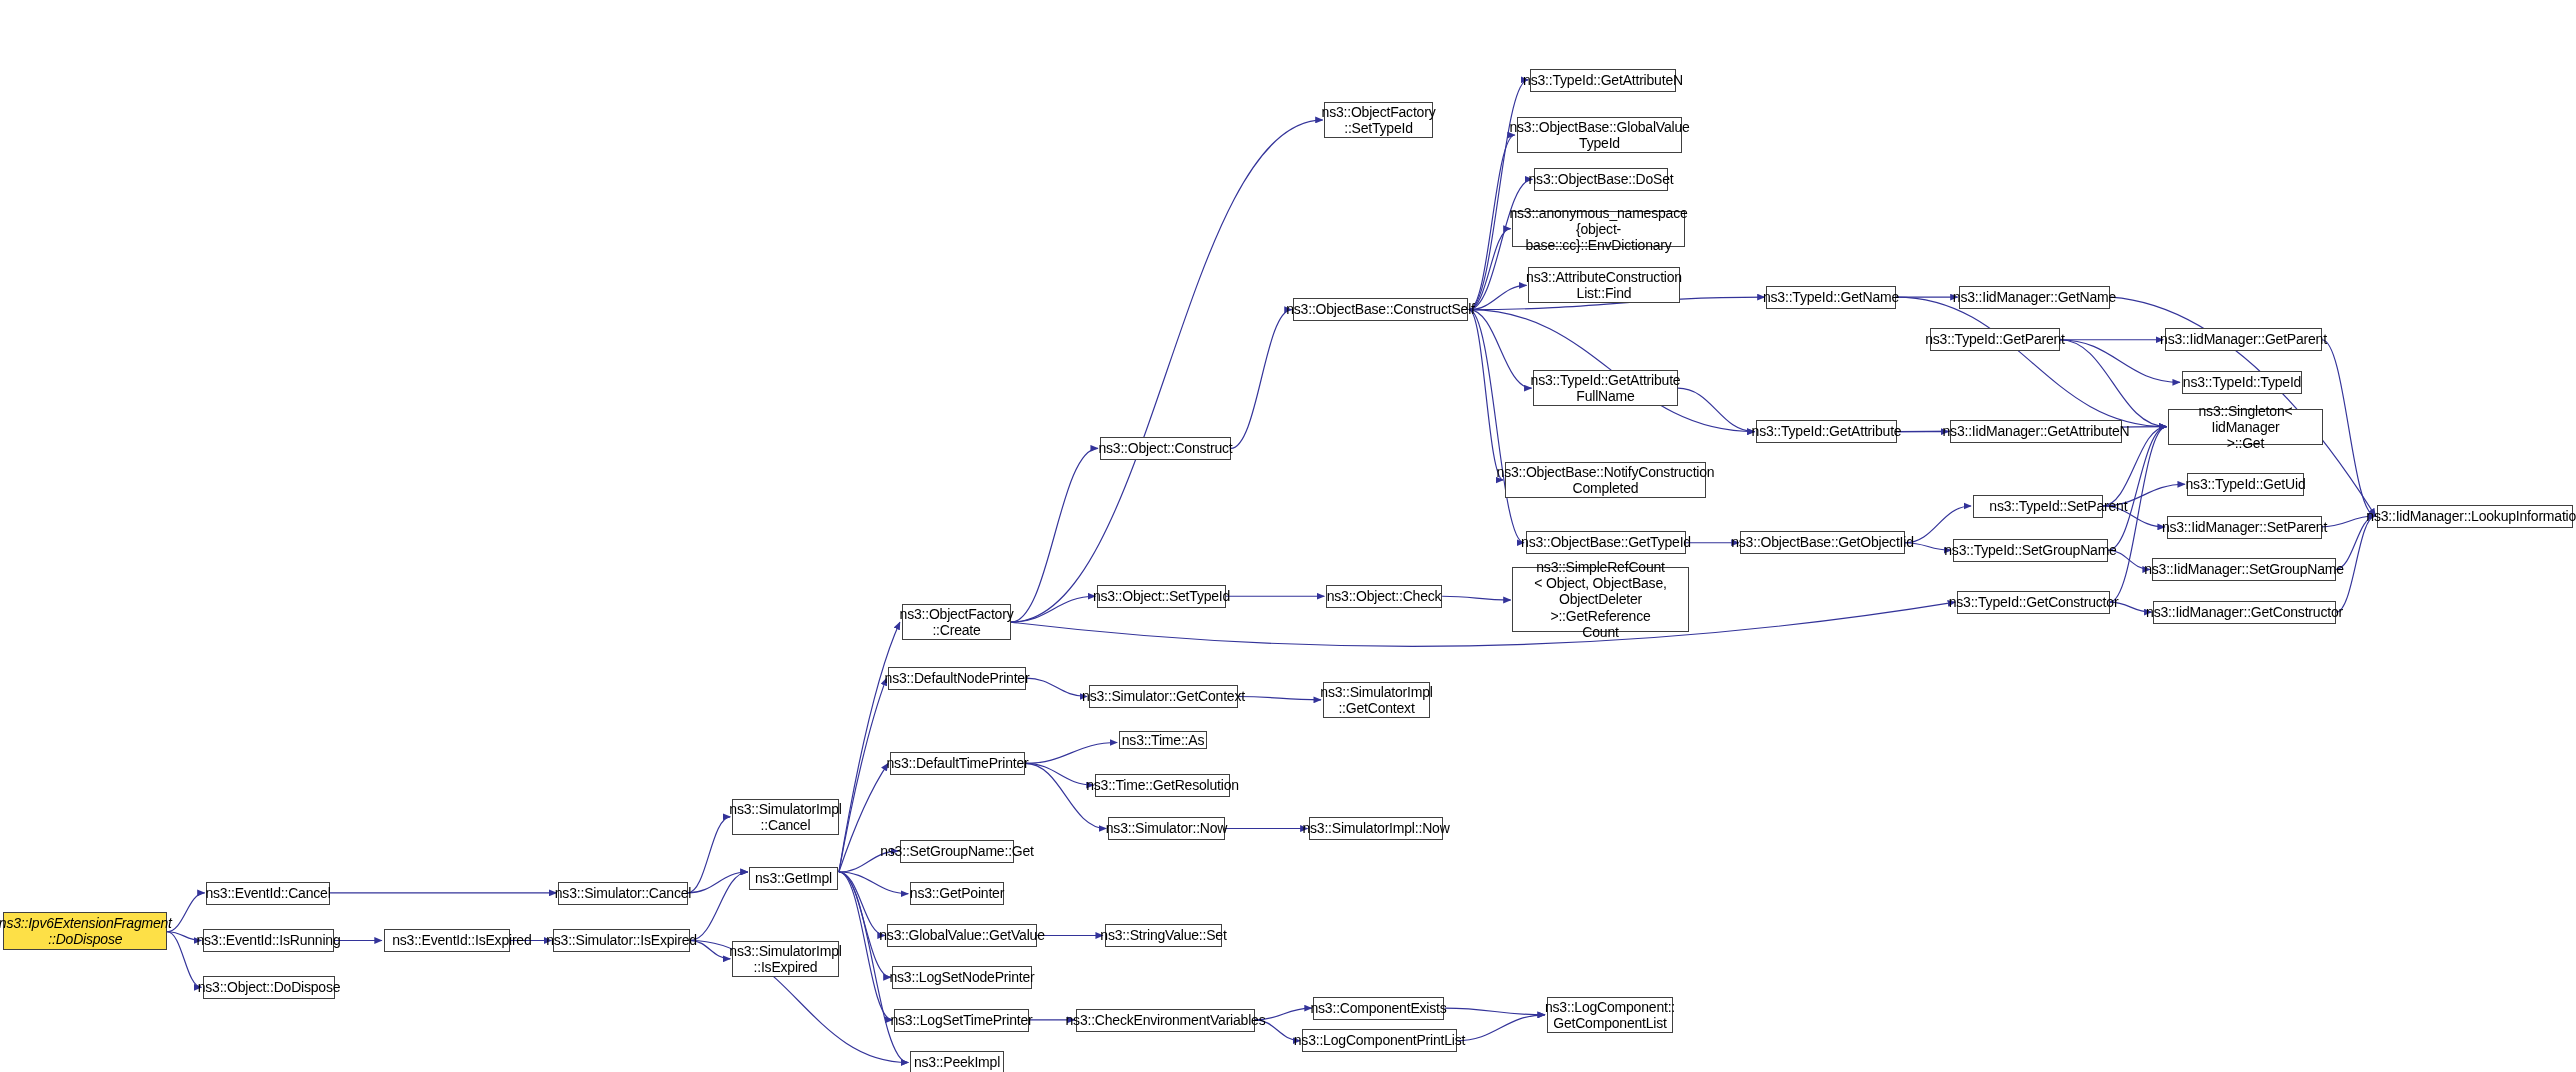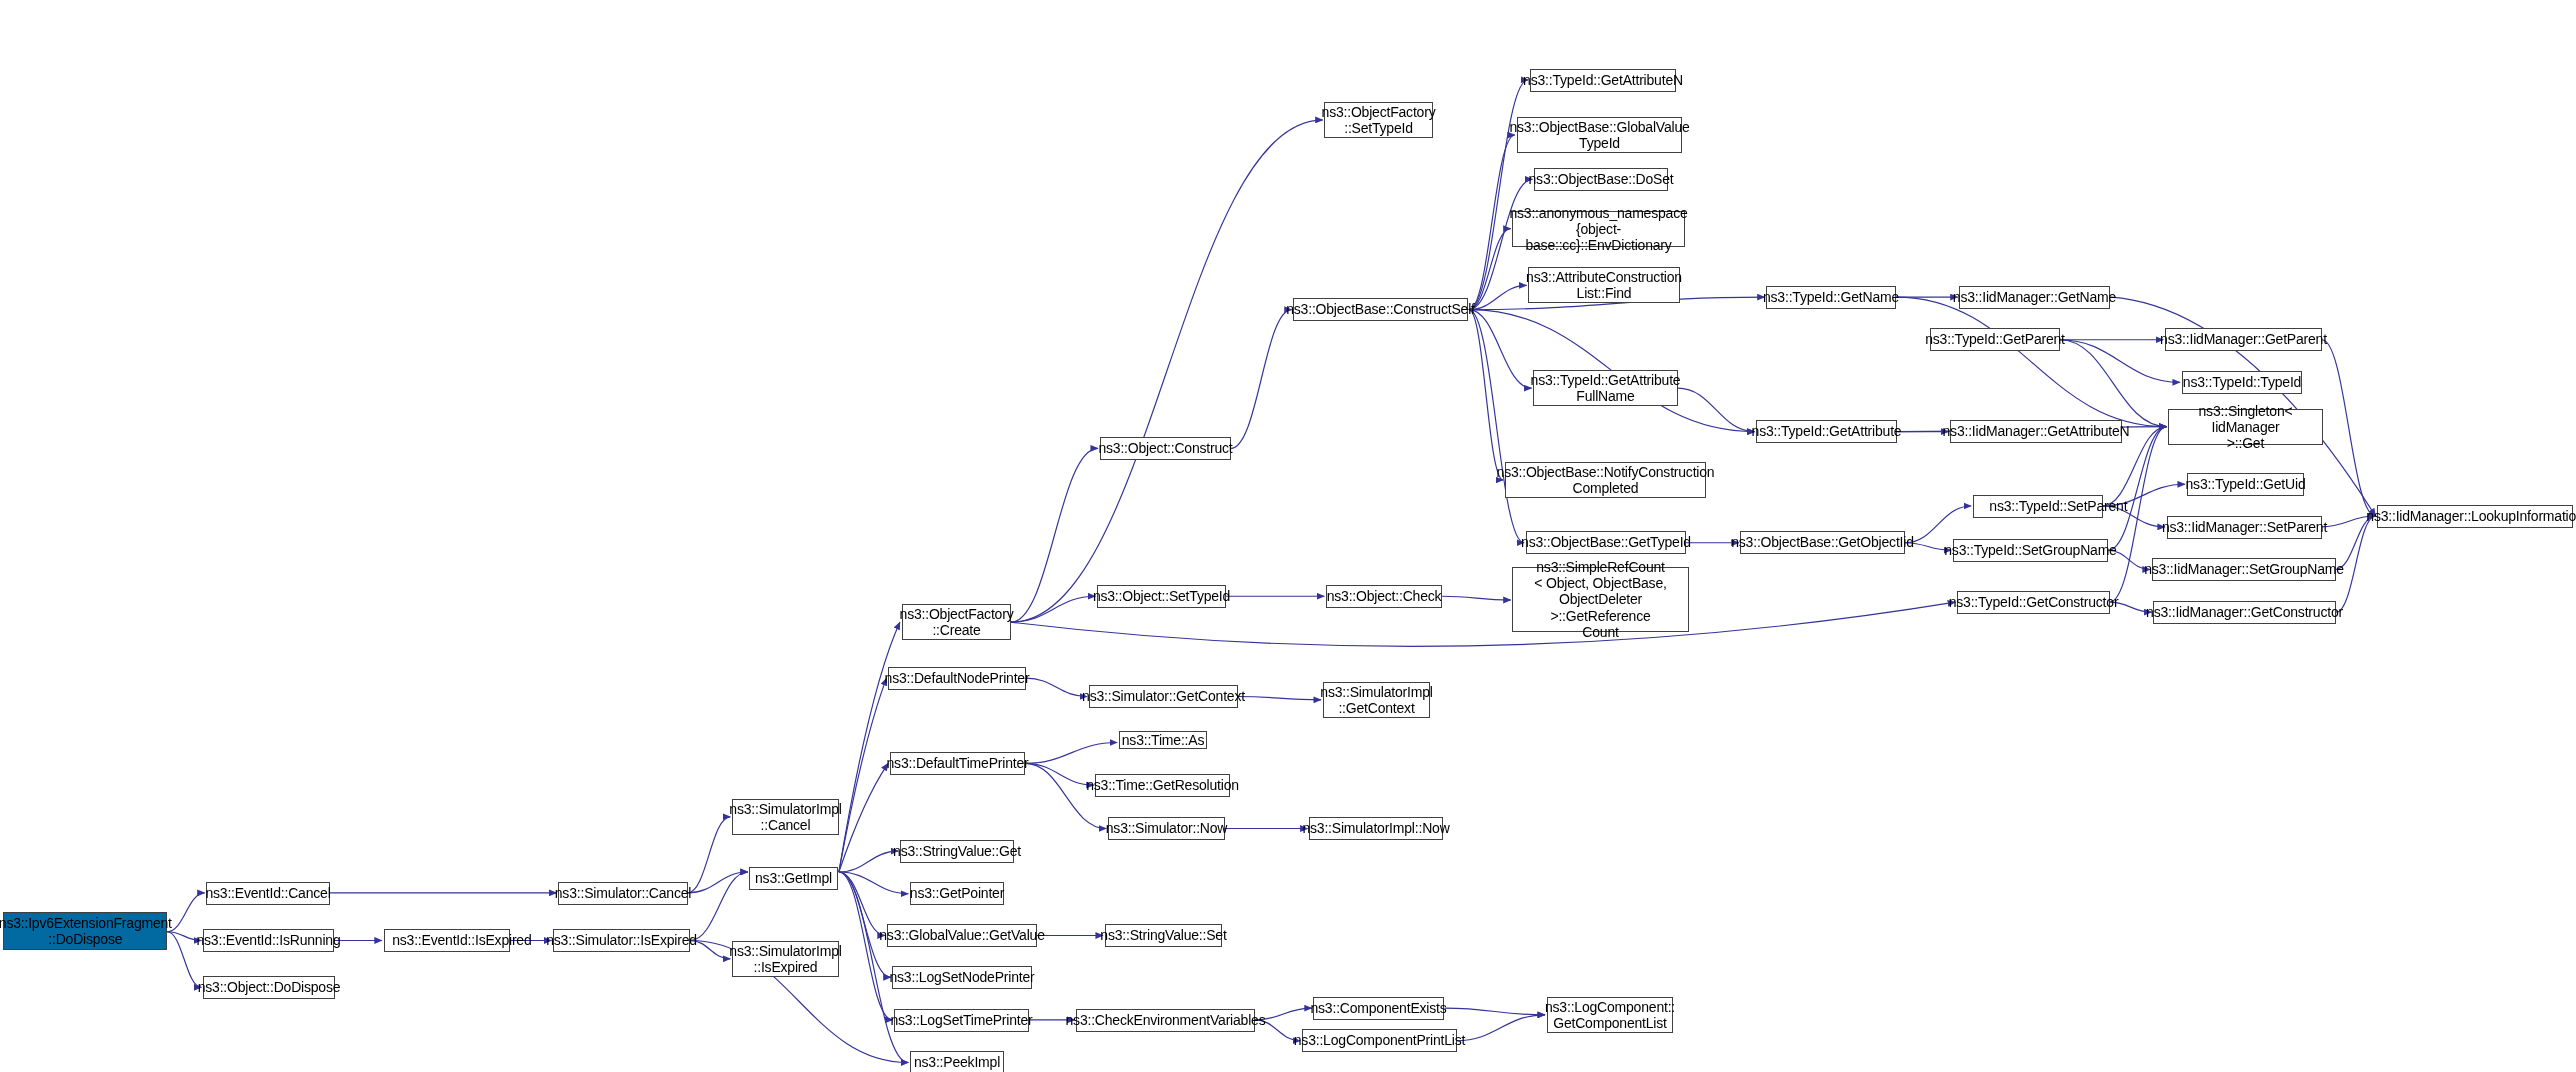--- a/index.html
+++ b/index.html
@@ -32,22 +32,23 @@
     align-items: center;
     justify-content: center;
     text-align: center;
     line-height: 1.16;
     font-size: 14px;
     letter-spacing: -0.2px;
     white-space: pre-line;
     padding: 0.8px 3.3px;
   }
   .node.root {
-    background: #0369a1;
+    background: #fde047;
     border: 0.8px solid #404040;
+    font-style: italic;
   }
 </style>
 </head>
 <body>
 
 <div id="canvas">
   <svg id="edge-layer" viewBox="0 0 3083 1284">
     <defs>
       <marker id="arrow" viewBox="0 0 12 10" refX="11" refY="5" markerWidth="7" markerHeight="6" orient="auto-start-reverse">
         <path d="M0,0 L12,5 L0,10 z" fill="#333399"></path>
@@ -139,21 +140,21 @@
       <div class="node" style="left: 553px; top: 929px; width: 137px; height: 22.6px;">ns3::Simulator::IsExpired</div>
       <div class="node" style="left: 732px; top: 799px; width: 107px; height: 36px;">ns3::SimulatorImpl
 ::Cancel</div>
       <div class="node" style="left: 732px; top: 941px; width: 107px; height: 36px;">ns3::SimulatorImpl
 ::IsExpired</div>
       <div class="node" style="left: 749px; top: 861px; width: 89px; height: 22.6px; margin-top: 6px;">ns3::GetImpl</div>
       <div class="node" style="left: 902px; top: 604px; width: 109px; height: 36px;">ns3::ObjectFactory
 ::Create</div>
       <div class="node" style="left: 888px; top: 667px; width: 138px; height: 22.6px;">ns3::DefaultNodePrinter</div>
       <div class="node" style="left: 890px; top: 752px; width: 135px; height: 22.6px;">ns3::DefaultTimePrinter</div>
-      <div class="node" style="left: 900px; top: 840px; width: 114px; height: 22.6px;">ns3::StringValue::Get</div>
+      <div class="node" style="left: 900px; top: 840px; width: 114px; height: 22.6px;">ns3::SetGroupName::Get</div>
       <div class="node" style="left: 910px; top: 882px; width: 94px; height: 22.6px;">ns3::GetPointer</div>
       <div class="node" style="left: 887px; top: 924px; width: 150px; height: 22.6px;">ns3::GlobalValue::GetValue</div>
       <div class="node" style="left: 892px; top: 966px; width: 140px; height: 22.6px;">ns3::LogSetNodePrinter</div>
       <div class="node" style="left: 894px; top: 1009px; width: 135px; height: 22.6px;">ns3::LogSetTimePrinter</div>
       <div class="node" style="left: 910px; top: 1051px; width: 94px; height: 22.6px;">ns3::PeekImpl</div>
       <div class="node" style="left: 1097px; top: 585px; width: 129px; height: 22.6px;">ns3::Object::SetTypeId</div>
       <div class="node" style="left: 1100px; top: 437px; width: 131px; height: 22.6px;">ns3::Object::Construct</div>
       <div class="node" style="left: 1089px; top: 685px; width: 149px; height: 22.6px;">ns3::Simulator::GetContext</div>
       <div class="node" style="left: 1119px; top: 731px; width: 88px; height: 18px;">ns3::Time::As</div>
       <div class="node" style="left: 1095px; top: 774px; width: 135px; height: 22.6px;">ns3::Time::GetResolution</div>

